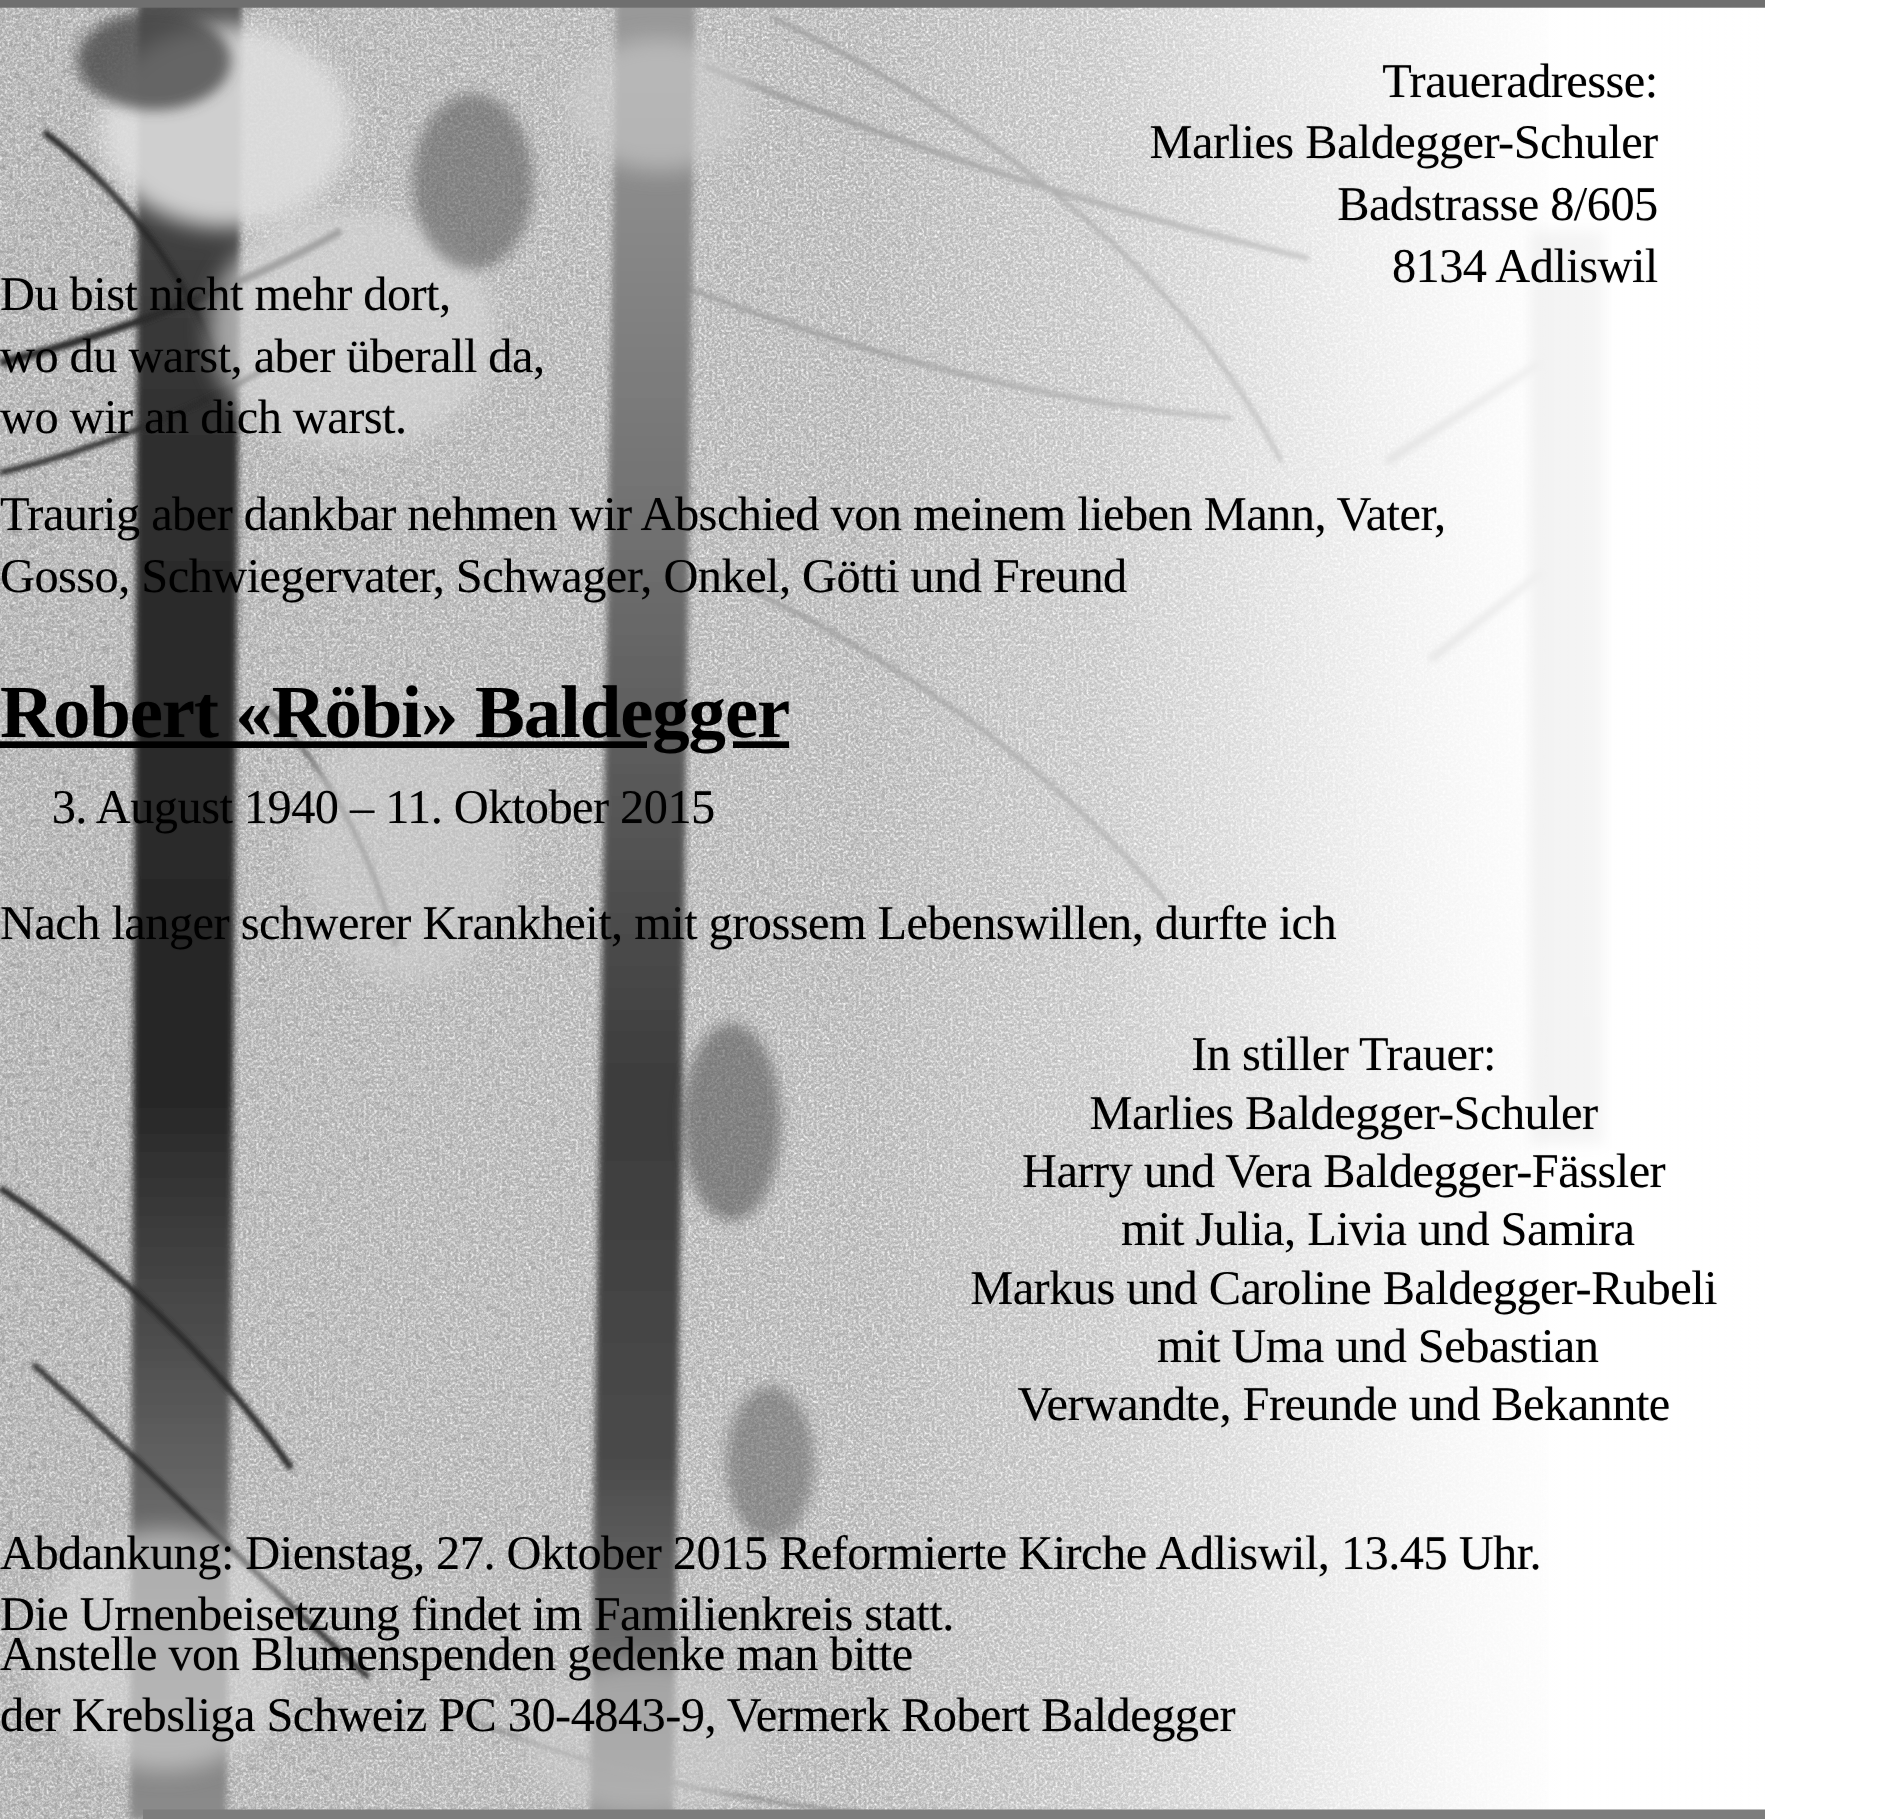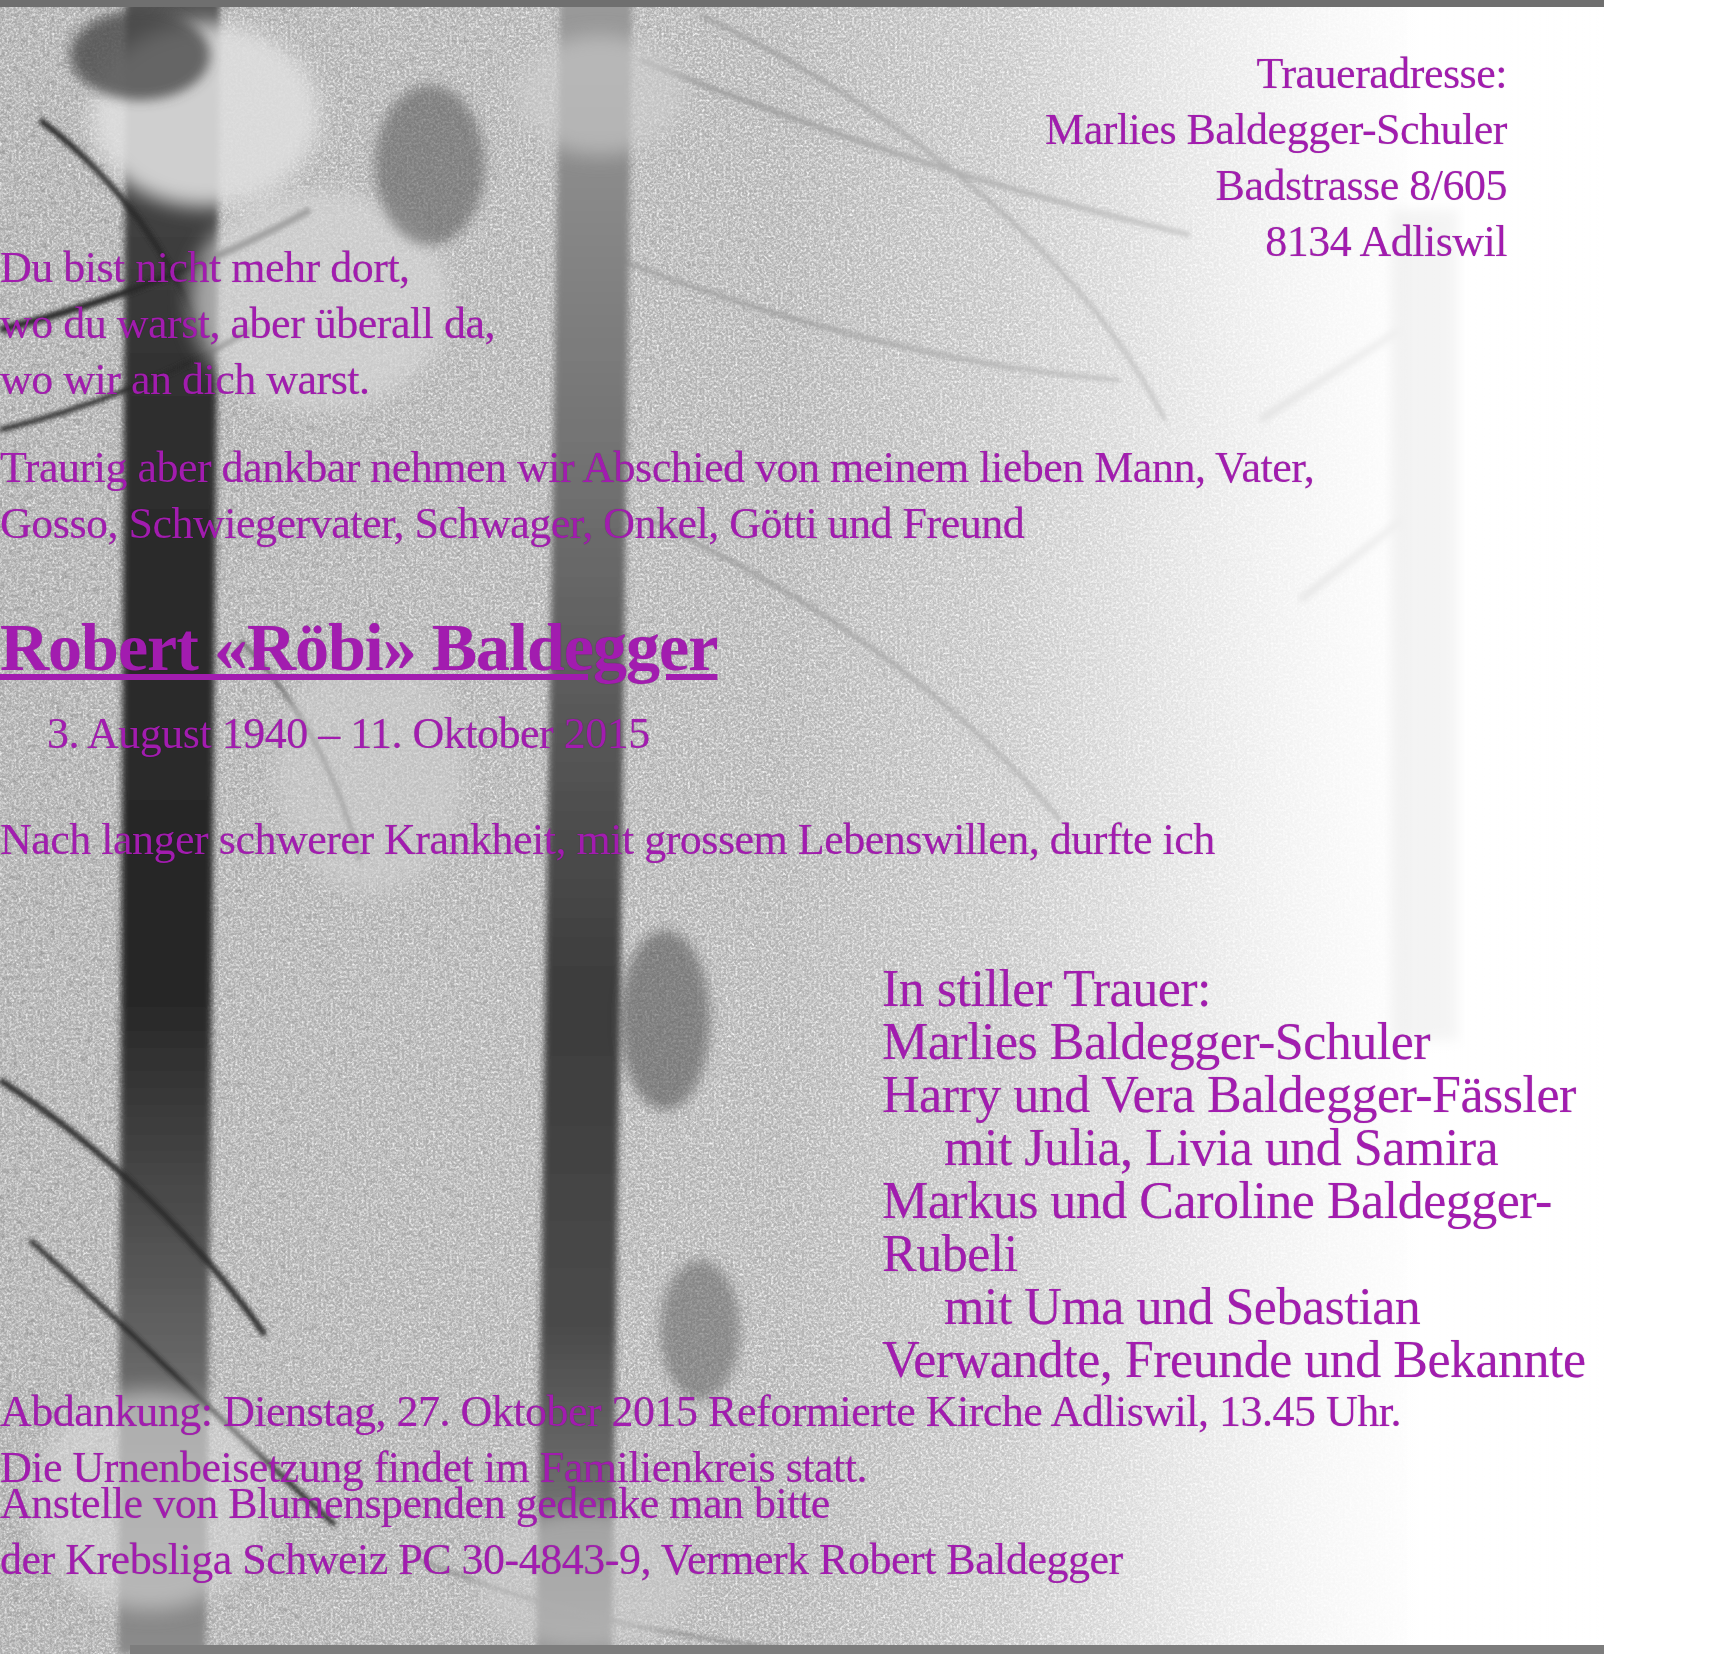--- a/index.html
+++ b/index.html
@@ -1,33 +1,33 @@
 <!DOCTYPE html>
 <html><head>
 <meta charset="utf-8">
 <style>
   html,body{margin:0;padding:0;background:#ffffff;}
   .page{
     position:relative;
     width:1604px;height:1654px;
     overflow:hidden;
     font-family:"Liberation Serif", serif;
-    color:#a21caf;
+    color:#000000;
   }
   .bg{position:absolute;left:0;top:0;width:1724px;height:1654px;}
   .txt{position:absolute;letter-spacing:-0.5px;text-shadow:0 0 1px rgba(20,20,20,.35);}
   .center{left:0;width:1724px;text-align:left;}
   .body-size{font-size:44px;line-height:56px;}
   .address{right:97px;top:46px;text-align:right;font-size:44px;line-height:56px;}
   .poem{top:240px;}
   .intro{top:440px;}
   .deceased-name{top:604px;font-size:68px;line-height:86px;font-weight:bold;letter-spacing:-1px;text-decoration:underline;}
   .dates{top:706px;padding-left:47px;}
   .illness{top:812px;}
-  .mourners{left:882px;top:962px;font-size:52px;line-height:53px;text-align:left;}
+  .mourners{left:882px;top:932px;font-size:44px;line-height:53px;text-align:center;}
   .mourners .indent{padding-left:62px;}
   .funeral{top:1360px;margin-top:24px;}
   .donation{top:1476px;}
 </style>
 </head>
 <body>
 
 <div class="page">
 
   <svg class="bg" width="1724" height="1654" viewBox="0 0 1724 1654" xmlns="http://www.w3.org/2000/svg">

